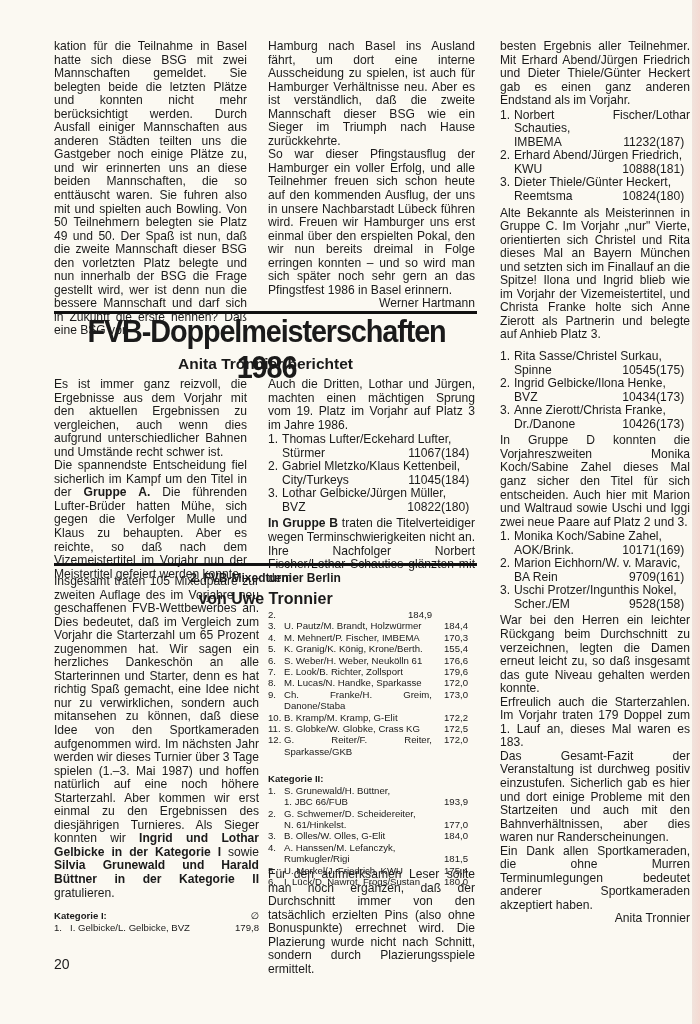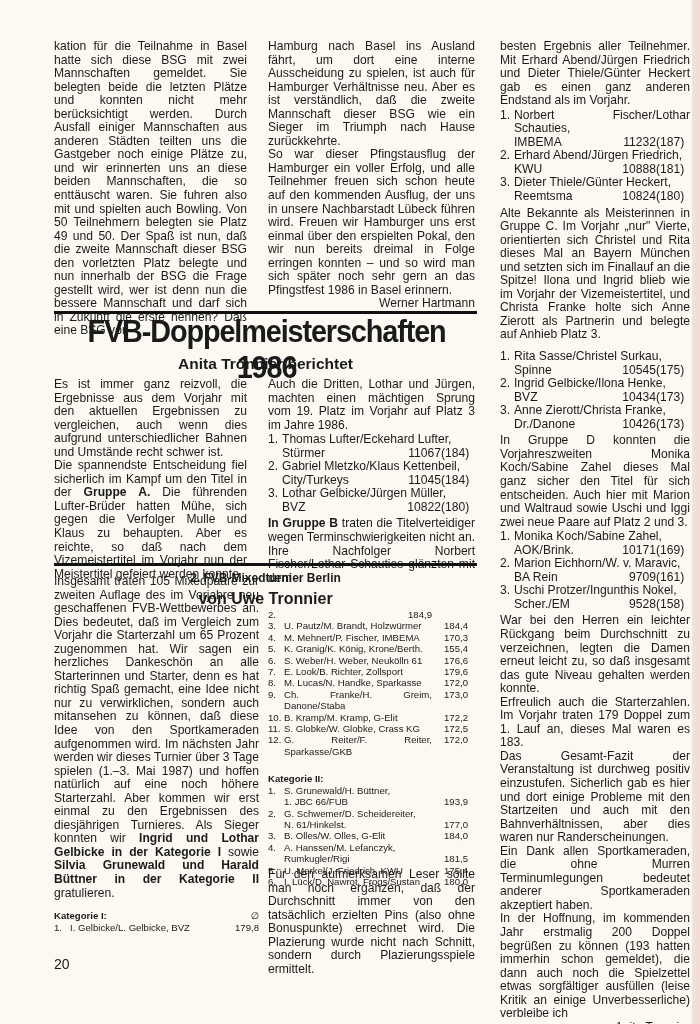--- a/index.html
+++ b/index.html
@@ -200,21 +200,20 @@
         <span></span>
         <span>Scher./EM</span>
         <span class="num">9528</span>
         <span class="avg">(158)</span>
       </div>
   </div>
   <p>War bei den Herren ein leichter Rückgang beim Durchschnitt zu verzeichnen, legten die Damen erneut leicht zu, so daß insgesamt das gute Niveau gehalten werden konnte.</p>
   <p>Erfreulich auch die Starterzahlen. Im Vorjahr traten 179 Doppel zum 1. Lauf an, dieses Mal waren es 183.</p>
   <p>Das Gesamt-Fazit der Veranstaltung ist durchweg positiv einzustufen. Sicherlich gab es hier und dort einige Probleme mit den Startzeiten und auch mit den Bahnverhältnissen, aber dies waren nur Randerscheinungen.</p>
   <p>Ein Dank allen Sportkameraden, die ohne Murren Terminumlegungen bedeutet anderer Sportkameraden akzeptiert haben.</p>
-  <p>In der Hoffnung, im kommenden Jahr erstmalig 200 Doppel begrüßen zu können (193 hatten immerhin schon gemeldet), die dann auch noch die Spielzettel etwas sorgfältiger ausfüllen (leise Kritik an einige Unverbesserliche) verbleibe ich</p>
   <p class="sig">Anita Tronnier</p>
 </div>
 
 <div class="rule" style="left:54px; top:563px; width:423px;"></div>
 
 <div class="h2" style="left:54px; top:569px; width:423px; font-size:12px;">2. FVB-Mixedturnier Berlin</div>
 <div class="h2" style="left:54px; top:590px; width:423px; font-size:16px;">von Uwe Tronnier</div>
 
 <div class="col c1" style="top:575px; width:205px;">
   <p><span>Insgesamt traten 105 Mixedpaare zur zweiten Auflage des im Vorjahre neu geschaffenen FVB-Wettbewerbes an. Dies bedeutet, daß im Vergleich zum Vorjahr die Starterzahl um 65 Prozent zugenommen hat. Wir sagen ein herzliches Dankeschön an alle Starterinnen und Starter, denn es hat richtig Spaß gemacht, eine Idee nicht nur zu verwirklichen, sondern auch mitansehen zu können, daß diese Idee von den Sportkameraden aufgenommen wird. Im nächsten Jahr werden wir dieses Turnier über 3 Tage spielen (1.–3. Mai 1987) und hoffen natürlich auf eine noch höhere Starterzahl. Aber kommen wir erst einmal zu den Ergebnissen des diesjährigen Turnieres. Als Sieger konnten wir </span><b>Ingrid und Lothar Gelbicke in der Kategorie I</b><span> sowie </span><b>Silvia Grunewald und Harald Büttner in der Kategorie II</b><span> gratulieren.</span></p>

